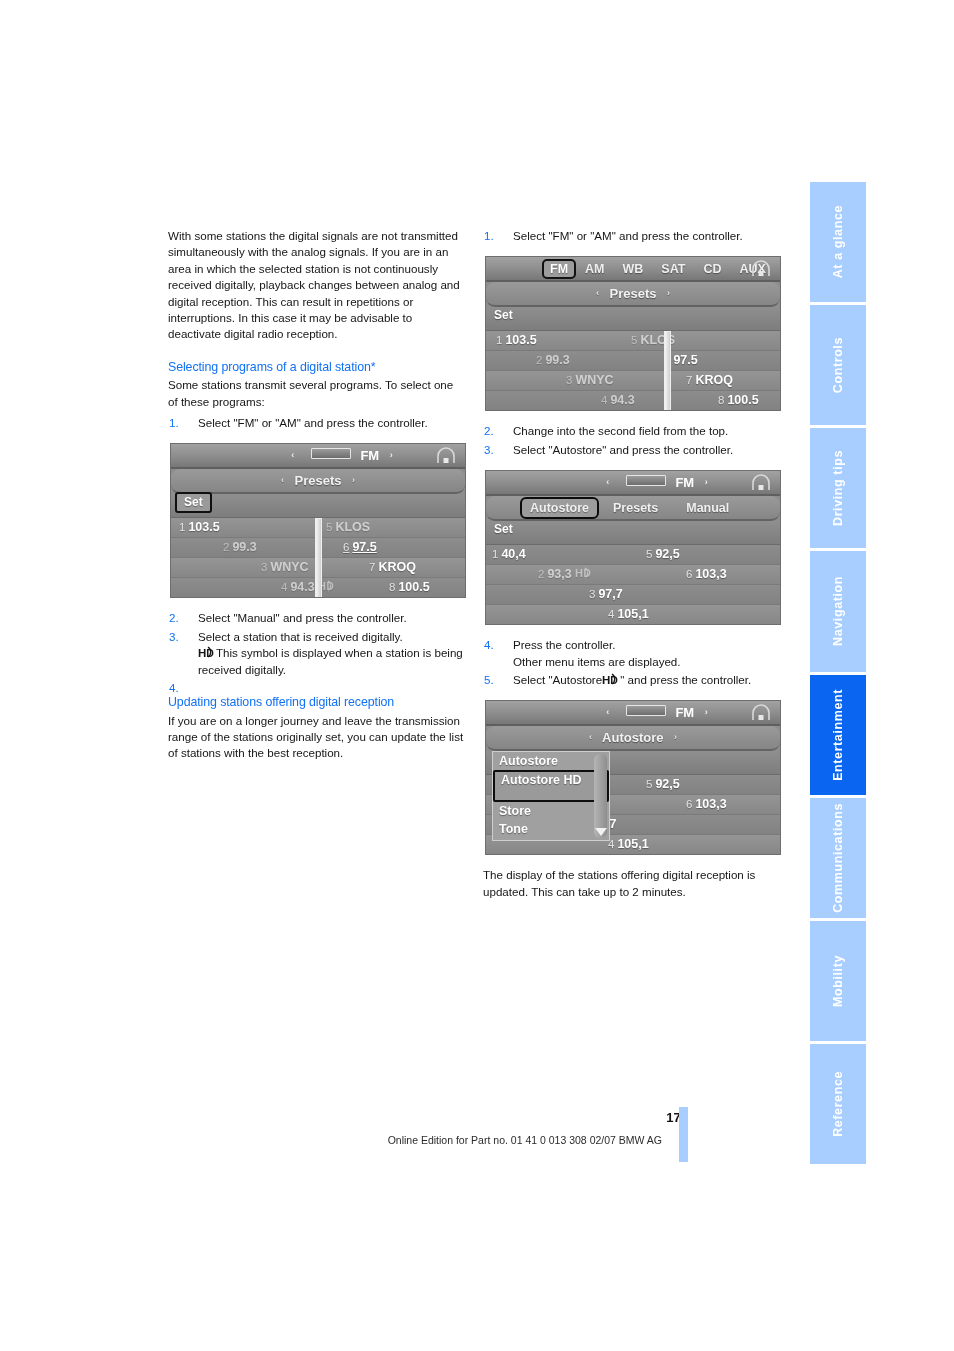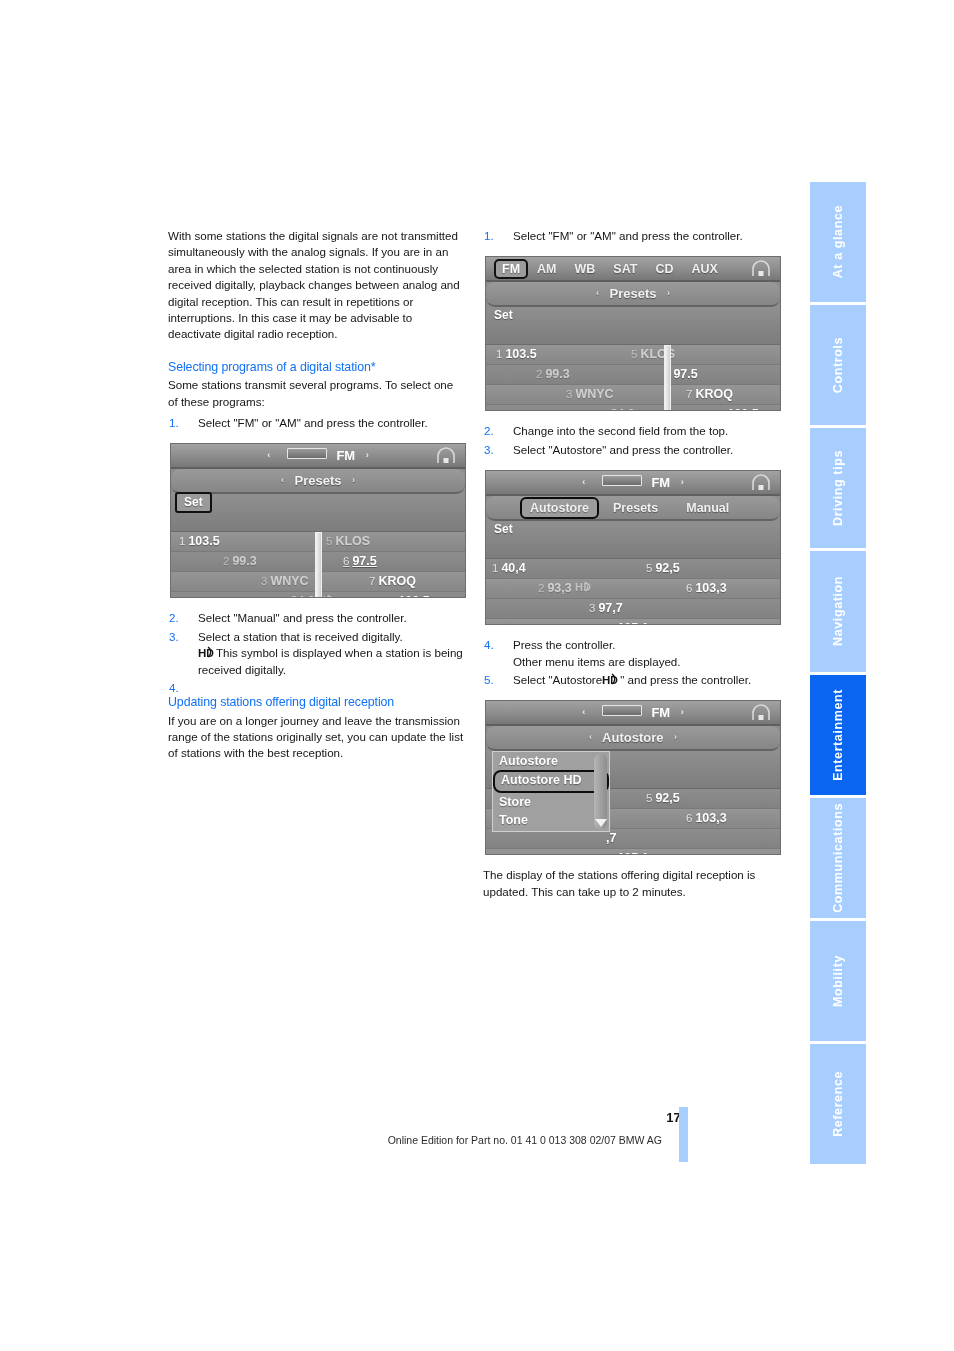--- a/index.html
+++ b/index.html
@@ -111,21 +111,21 @@
     font-family: "Liberation Sans", sans-serif;
     color: #ffffff;
     overflow: hidden;
     margin: 12px 0 12px 2px;
   }
   .shot .topbar {
     position: relative;
     height: 25px;
     background: linear-gradient(180deg,#a2a2a2 0%,#8c8c8c 55%,#777777 100%);
     border-bottom: 2px solid #5f5f5f;
-    display: flex; align-items: center;
+    display: flex; align-items: center; padding-left: 48px;
   }
   .shot .rowbar {
     position: relative;
     height: 25px;
     background: linear-gradient(180deg,#9a9a9a 0%,#868686 100%);
     border-bottom: 2px solid #636363;
     display: flex; align-items: center; justify-content: center; border-radius: 9px;
   }
   .shot .centered {
     width: 100%; text-align: center;
@@ -167,21 +167,21 @@
     font-size: 12.5px; font-weight: bold;
   }
   .tabs3 .t { padding: 0 14px; color: #f0f0f0; text-shadow: 0 1px 1px rgba(0,0,0,.4); }
   .tabs3 .t.sel {
     background: #9c9c9c; border: 2px solid #0c0c0c;
     border-radius: 6px; padding: 1px 8px; margin-left: 22px;
   }
 
   
   .setrow {
-    position: relative; height: 38px;
+    position: relative; height: 24px;
     background: linear-gradient(180deg,#8f8f8f,#7d7d7d);
     border-bottom: 1px solid #6b6b6b;
   }
   .setbox {
     position: absolute; left: 2px; top: -1px;
     font-size: 12px; font-weight: bold;
     padding: 1px 6px;
     color: #ffffff;
     text-shadow: 0 1px 1px rgba(0,0,0,.4);
   }
@@ -232,22 +232,22 @@
     height: 18px; line-height: 18px;
     padding-left: 6px;
     font-size: 12.5px; font-weight: bold;
     color: #ffffff;
     text-shadow: 0 1px 1px rgba(0,0,0,.4);
     white-space: nowrap;
   }
   .menu .mi.sel {
     border: 2px solid #0d0d0d;
     background: #9a9a9a;
-    height: 23px; line-height: 16px;
-    border-radius: 8px;
+    height: 32px; line-height: 16px;
+    border-radius: 2px;
   }
   .menu .scroll {
     position: absolute; right: 2px; top: 2px;
     width: 13px; bottom: 2px;
     background: linear-gradient(90deg,#b5b5b5,#8e8e8e);
     border-radius: 6px;
   }
   .menu .scroll::after {
     content: ""; position: absolute; left: 1px; bottom: 2px;
     border-left: 6px solid transparent;

